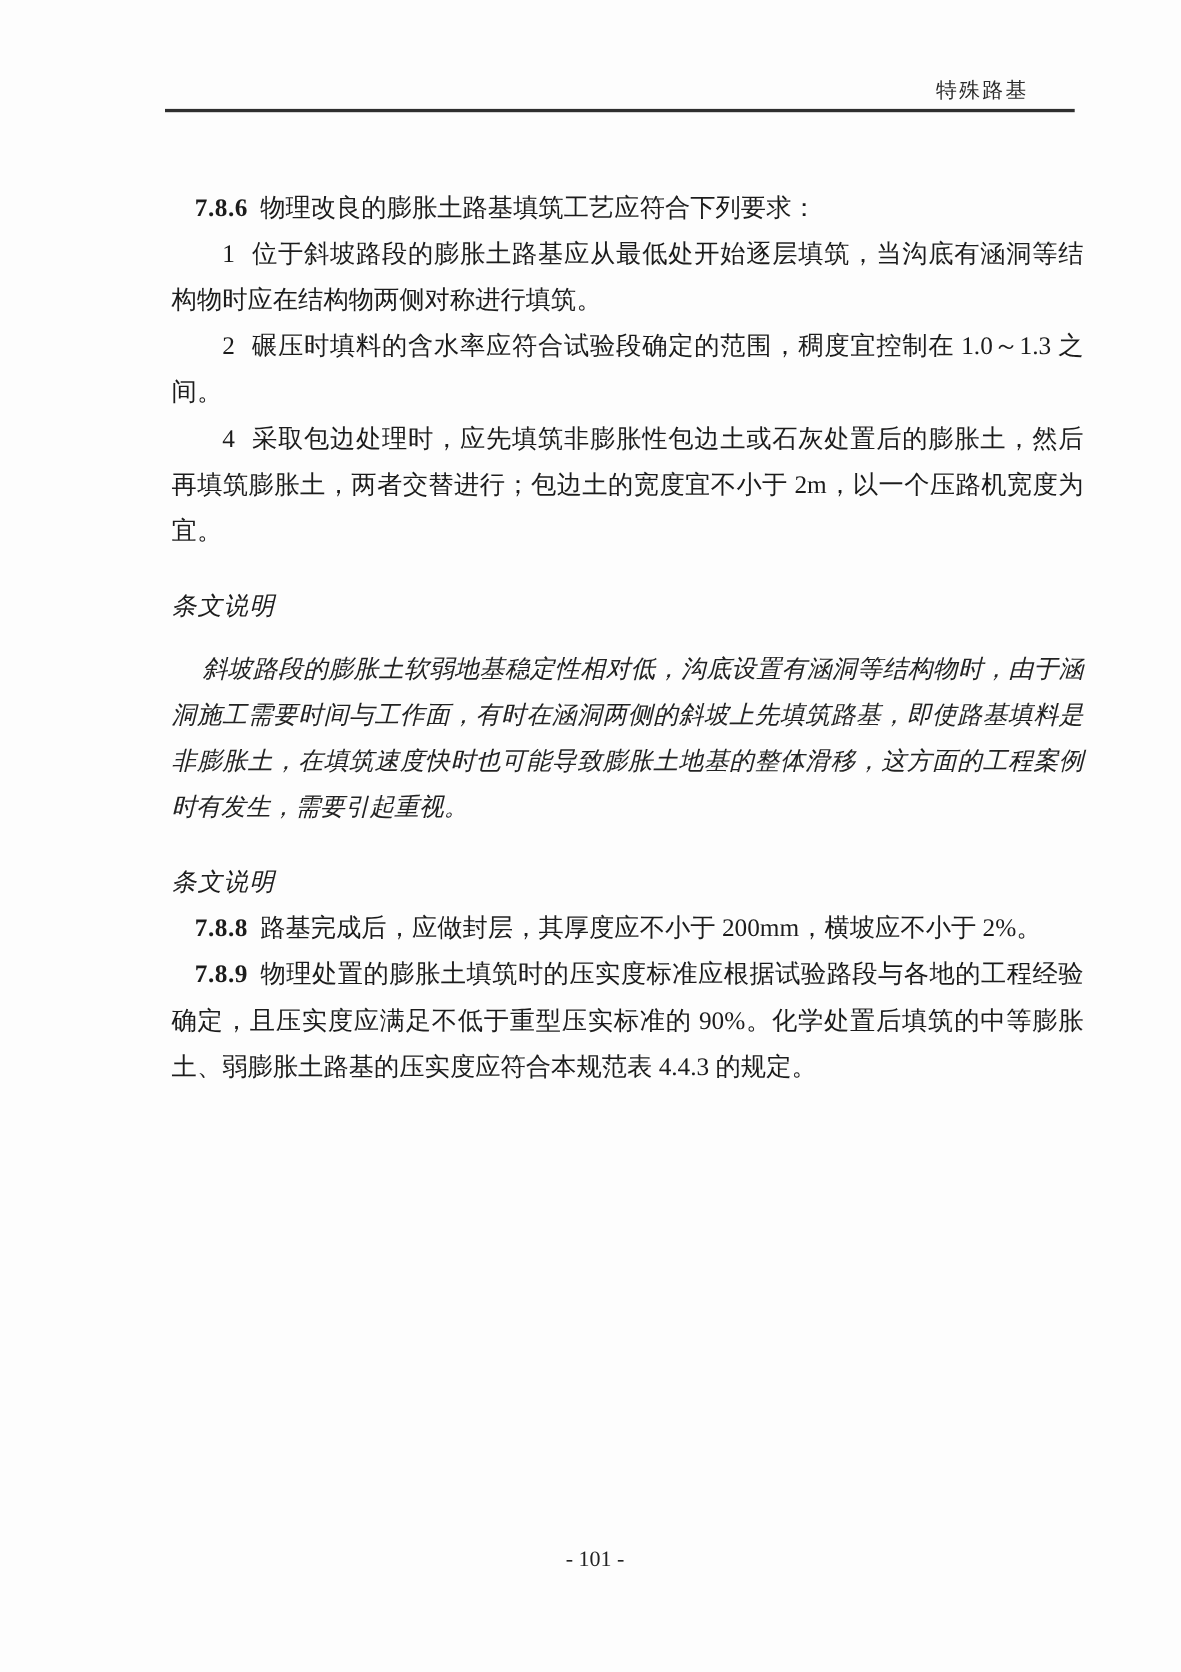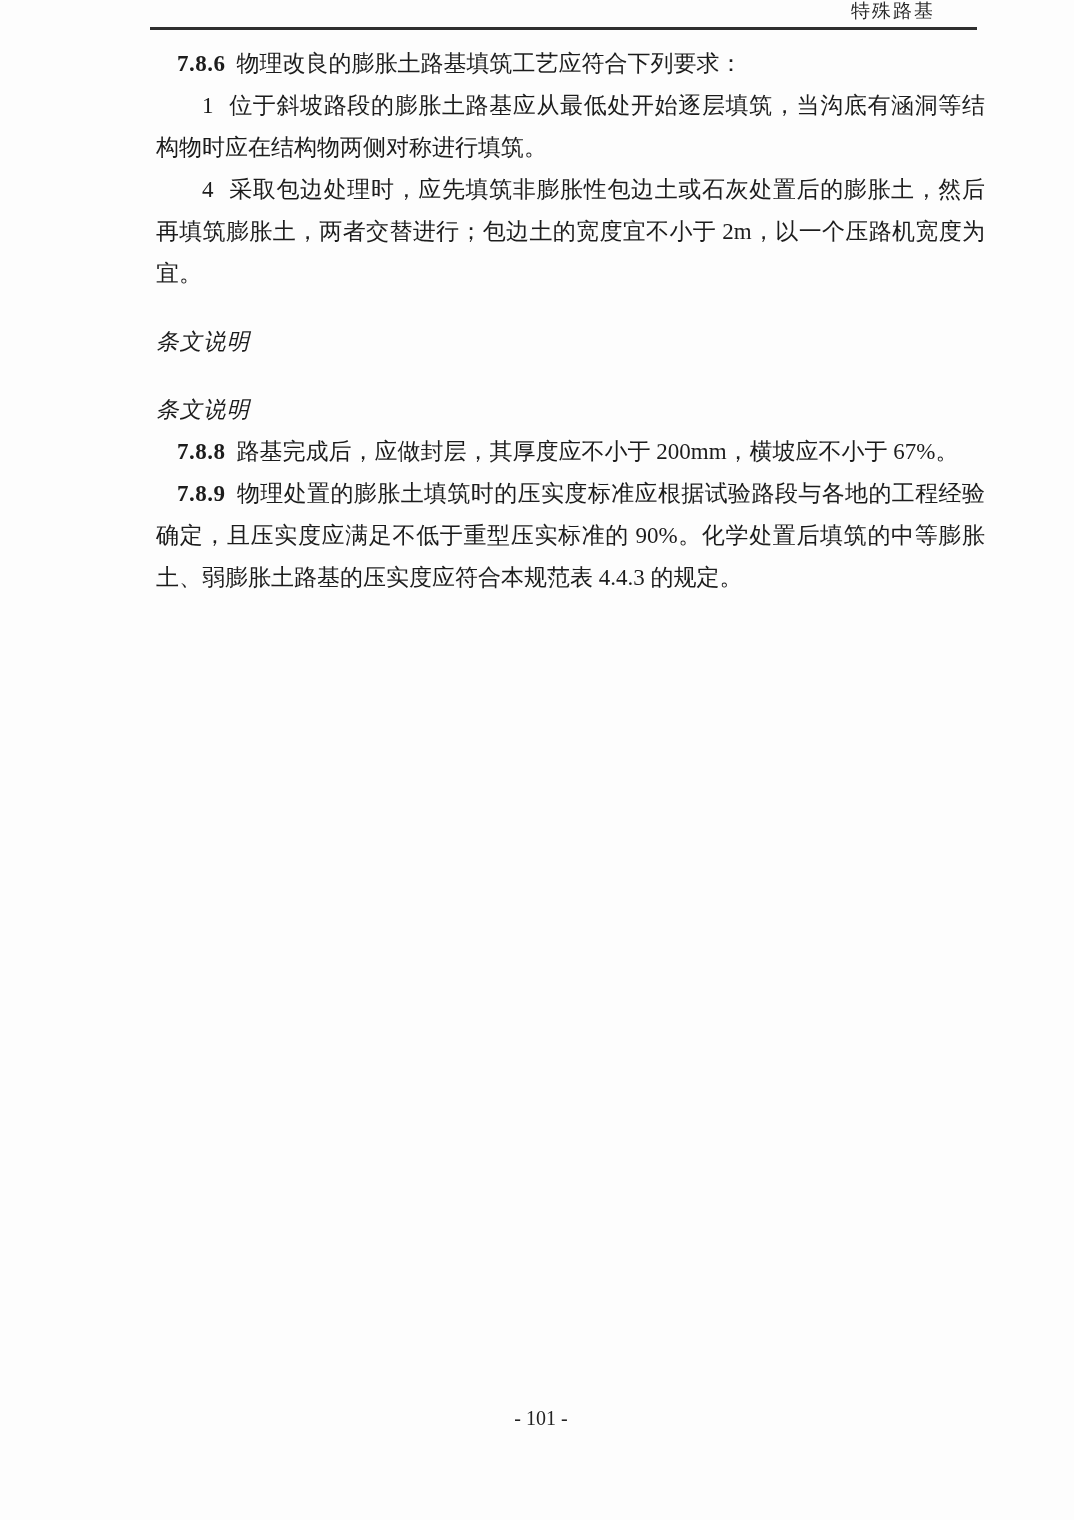--- a/index.html
+++ b/index.html
@@ -9,38 +9,40 @@
     height: 1520px;
     background: #fdfdfd;
     font-family: "Liberation Serif", "DejaVu Serif", serif;
     color: #1c1c1c;
     box-sizing: border-box;
     overflow: hidden;
   }
   
   .header {
     margin: 0 97px 0 150px;
+    padding-top: 72px;
   }
   .header-title-row {
     text-align: right;
     padding-right: 42px;
     padding-bottom: 5px;
     font-size: 19px;
     line-height: 22px;
     letter-spacing: 2px;
     color: #2a2a2a;
   }
   .header-rule {
     border: 0;
     border-top: 3px solid #2f2f2f;
     margin: 0;
   }
   
   .content {
-    margin: 13px 89px 0 156px;
+    margin: 0 89px 0 156px;
+    padding-top: 66px;
   }
   .content p {
     margin: 0;
     font-size: 23px;
     line-height: 42px;
     text-align: justify;
     text-justify: inter-ideograph;
   }
   .para-section { text-indent: 21px; }
   .para-item    { text-indent: 46px; }
@@ -83,31 +85,33 @@
     <div class="header-title-row">特殊路基</div>
     <hr class="header-rule">
   </div>
 
   <div class="content">
 
     <p class="para-section"><span class="sec-num">7.8.6</span><span>物理改良的膨胀土路基填筑工艺应符合下列要求：</span></p>
 
     <p class="para-item"><span class="item-num">1</span><span>位于斜坡路段的膨胀土路基应从最低处开始逐层填筑，当沟底有涵洞等结构物时应在结构物两侧对称进行填筑。</span></p>
 
+    <p class="para-item"><span class="item-num">2</span><span>碾压时填料的含水率应符合试验段确定的范围，稠度宜控制在 1.0～1.3 之间。</span></p>
 
 
     <p class="para-item"><span class="item-num">4</span><span>采取包边处理时，应先填筑非膨胀性包边土或石灰处置后的膨胀土，然后再填筑膨胀土，两者交替进行；包边土的宽度宜不小于 2m，以一个压路机宽度为宜。</span></p>
 
 
     <p class="note-heading kai">条文说明</p>
+    <p class="note-para kai">斜坡路段的膨胀土软弱地基稳定性相对低，沟底设置有涵洞等结构物时，由于涵洞施工需要时间与工作面，有时在涵洞两侧的斜坡上先填筑路基，即使路基填料是非膨胀土，在填筑速度快时也可能导致膨胀土地基的整体滑移，这方面的工程案例时有发生，需要引起重视。</p>
 
 
     <p class="note-heading kai">条文说明</p>
 
-    <p class="para-section section-block"><span class="sec-num">7.8.8</span><span>路基完成后，应做封层，其厚度应不小于 200mm，横坡应不小于 67%。</span></p>
+    <p class="para-section section-block"><span class="sec-num">7.8.8</span><span>路基完成后，应做封层，其厚度应不小于 200mm，横坡应不小于 2%。</span></p>
 
     <p class="para-section section-block"><span class="sec-num">7.8.9</span><span>物理处置的膨胀土填筑时的压实度标准应根据试验路段与各地的工程经验确定，且压实度应满足不低于重型压实标准的 90%。化学处置后填筑的中等膨胀土、弱膨胀土路基的压实度应符合本规范表 4.4.3 的规定。</span></p>
 
   </div>
 
   <div class="footer">- 101 -</div>
 
 </div>
 
 </body></html>

